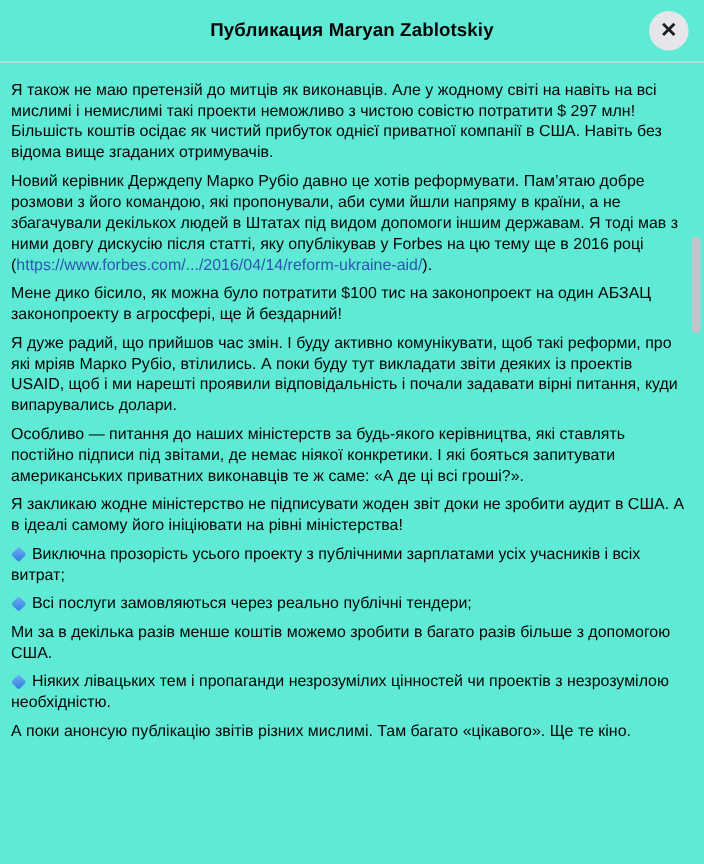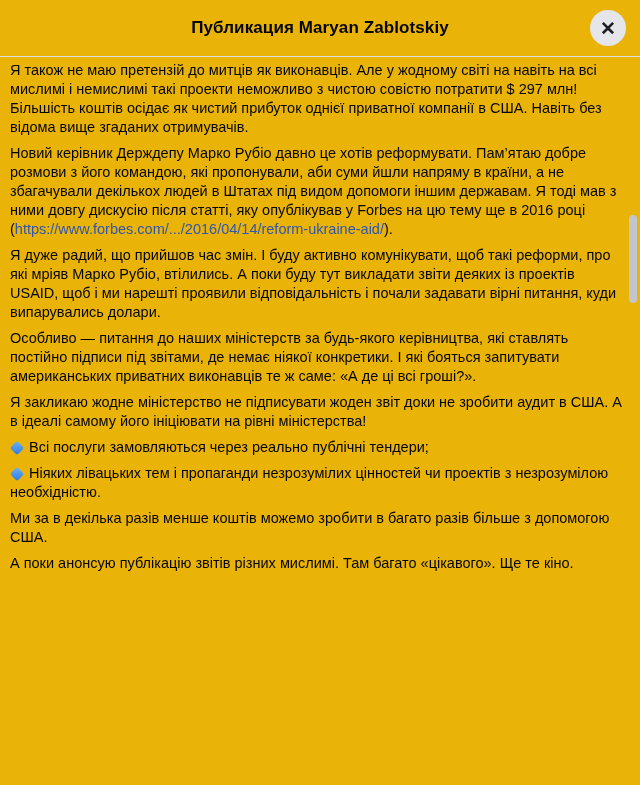--- a/index.html
+++ b/index.html
@@ -8,21 +8,21 @@
     width: 640px;
     height: 785px;
     overflow: hidden;
     background: #ffffff;
     font-family: "Liberation Sans", sans-serif;
   }
   .modal {
     position: relative;
     width: 640px;
     height: 785px;
-    background: #eab308;
+    background: #5eead4;
   }
   .modal-header {
     position: relative;
     height: 56px;
     border-bottom: 1px solid #dadde1;
     display: flex;
     align-items: center;
     justify-content: center;
   }
   .modal-title {
@@ -50,20 +50,21 @@
     font-size: 19px;
     font-weight: 600;
     color: #1c1e21;
     line-height: 1;
   }
   .post-body {
     padding: 4px 15px 6px 10px;
     font-size: 14.5px;
     line-height: 19px;
     color: #050505;
+    margin-top: 12px;
   }
   .para {
     margin: 0 0 7px 0;
   }
   .para:last-child {
     margin-bottom: 0;
   }
   .post-link {
     color: var(--link-color, #2e56b0);
     text-decoration: none;
@@ -95,22 +96,24 @@
 <div class="modal">
   <div class="modal-header">
     <div class="modal-title">Публикация Maryan Zablotskiy</div>
     <button class="close-btn">
       <span class="close-glyph">✕</span>
     </button>
   </div>
   <div class="post-body">
       <p class="para">Я також не маю претензій до митців як виконавців. Але у жодному світі на навіть на всі мислимі і немислимі такі проекти неможливо з чистою совістю потратити $ 297 млн! Більшість коштів осідає як чистий прибуток однієї приватної компанії в США. Навіть без відома вище згаданих отримувачів.</p>
       <p class="para">Новий керівник Держдепу Марко Рубіо давно це хотів реформувати. Пам’ятаю добре розмови з його командою, які пропонували, аби суми йшли напряму в країни, а не збагачували декількох людей в Штатах під видом допомоги іншим державам. Я тоді мав з ними довгу дискусію після статті, яку опублікував у Forbes на цю тему ще в 2016 році (<a class="post-link" href="#">https://www.forbes.com/.../2016/04/14/reform-ukraine-aid/</a>).</p>
+      <p class="para">Мене дико бісило, як можна було потратити $100 тис на законопроект на один АБЗАЦ законопроекту в агросфері, ще й бездарний!</p>
       <p class="para">Я дуже радий, що прийшов час змін. І буду активно комунікувати, щоб такі реформи, про які мріяв Марко Рубіо, втілились. А поки буду тут викладати звіти деяких із проектів USAID, щоб і ми нарешті проявили відповідальність і почали задавати вірні питання, куди випарувались долари.</p>
       <p class="para">Особливо — питання до наших міністерств за будь-якого керівництва, які ставлять постійно підписи під звітами, де немає ніякої конкретики. І які бояться запитувати американських приватних виконавців те ж саме: «А де ці всі гроші?».</p>
       <p class="para">Я закликаю жодне міністерство не підписувати жоден звіт доки не зробити аудит в США. А в ідеалі самому його ініціювати на рівні міністерства!</p>
+      <p class="para"><span class="diamond"></span>Виключна прозорість усього проекту з публічними зарплатами усіх учасників і всіх витрат;</p>
       <p class="para"><span class="diamond"></span>Всі послуги замовляються через реально публічні тендери;</p>
+      <p class="para">Ми за в декілька разів менше коштів можемо зробити в багато разів більше з допомогою США.</p>
       <p class="para"><span class="diamond"></span>Ніяких лівацьких тем і пропаганди незрозумілих цінностей чи проектів з незрозумілою необхідністю.</p>
-      <p class="para">Ми за в декілька разів менше коштів можемо зробити в багато разів більше з допомогою США.</p>
       <p class="para">А поки анонсую публікацію звітів різних мислимі. Там багато «цікавого». Ще те кіно.</p>
     </div>
   <div class="scrollbar-thumb"></div>
 </div>
 
 </body></html>

